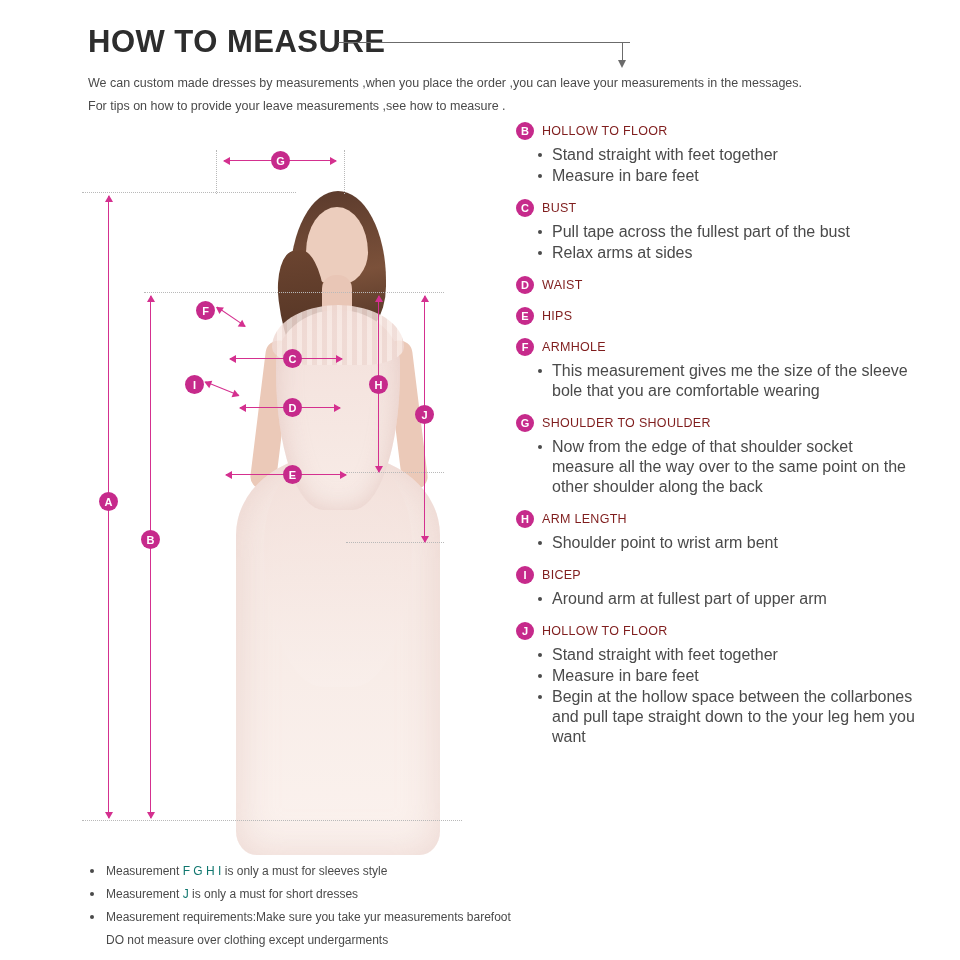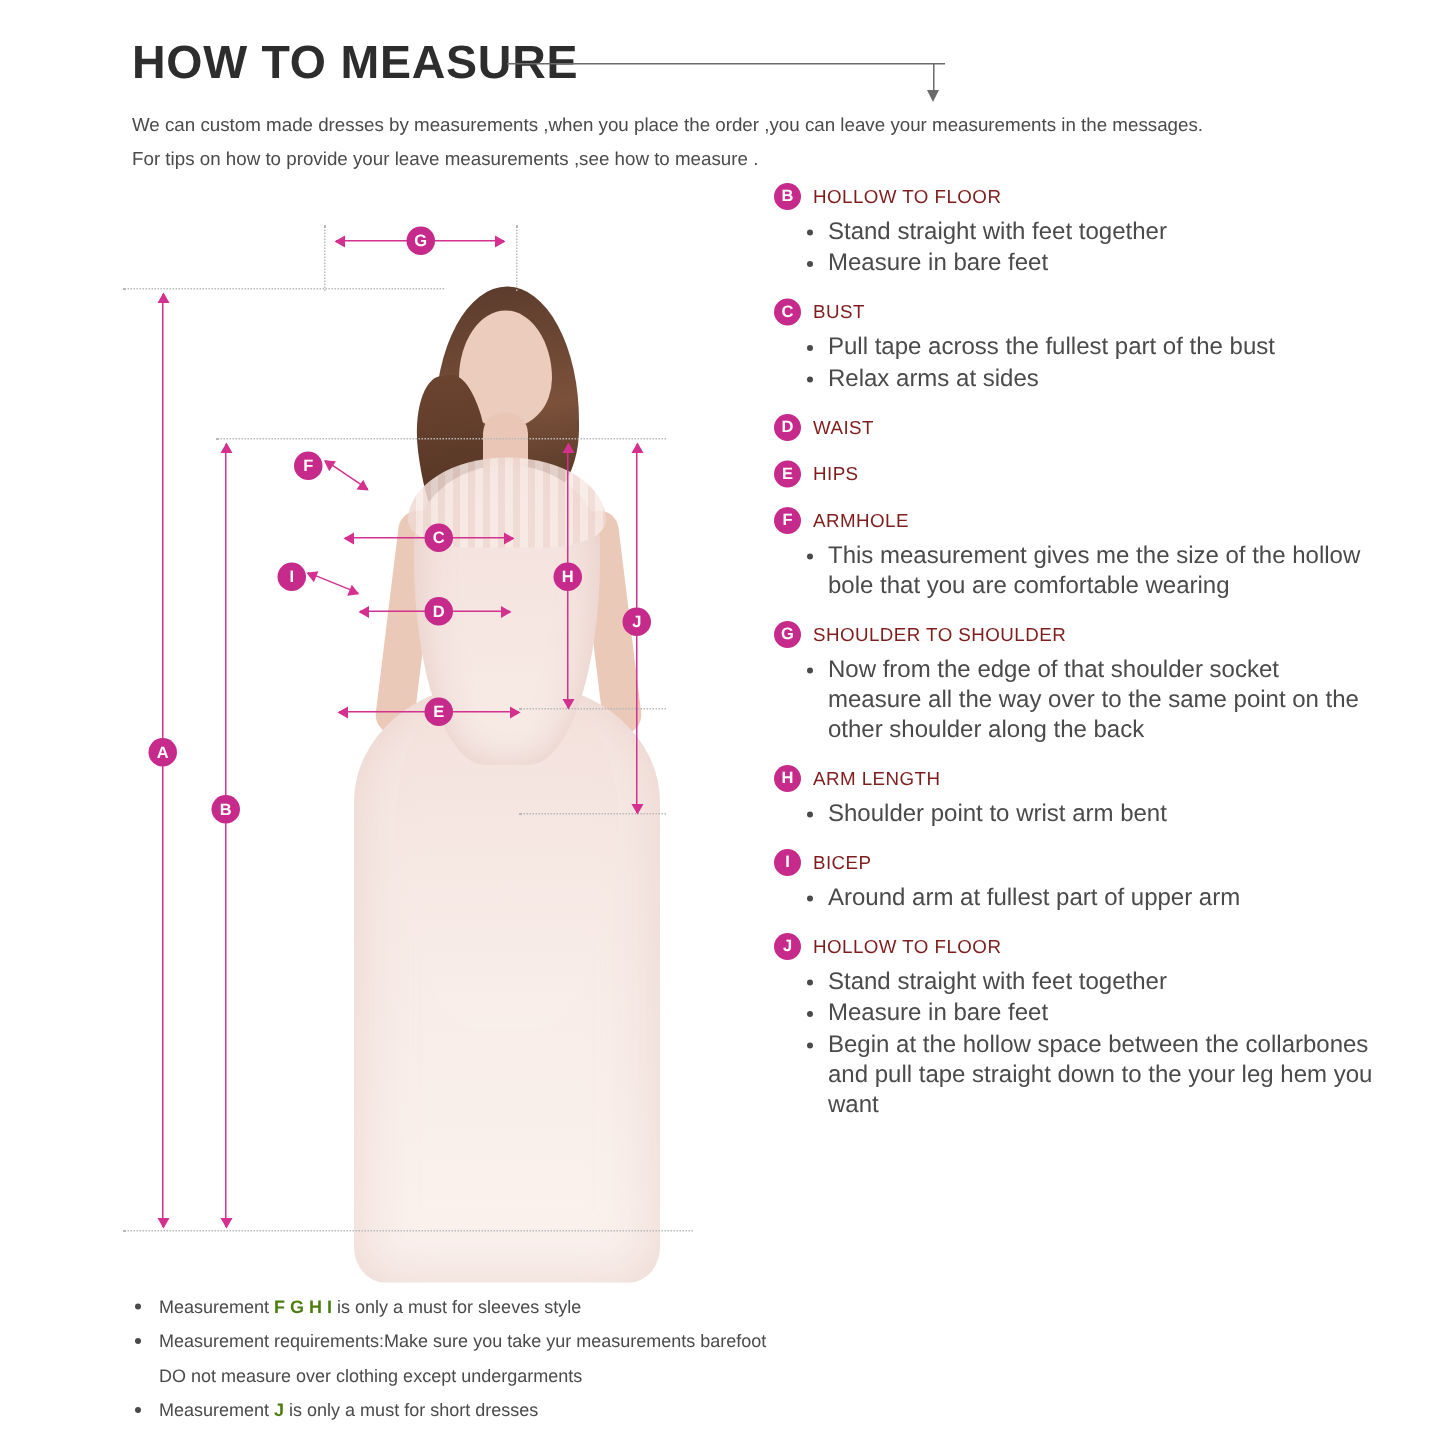--- a/index.html
+++ b/index.html
@@ -147,21 +147,21 @@
   .footer{position:absolute;left:88px;top:860px;width:430px;}
   .footer li{
     position:relative;padding-left:18px;font-size:12px;line-height:23px;color:#4a4a4a;
     list-style:none;
   }
   .footer ul{margin:0;padding:0;}
   .footer li:before{
     content:"";position:absolute;left:2px;top:9px;width:4px;height:4px;
     border-radius:50%;background:#4a4a4a;
   }
-  .hl{color:#4d7c0f;font-weight:700;}
+  .hl{color:#0f766e;font-weight:400;}
 </style>
 </head>
 <body>
 
 <div class="page">
 
   <div class="title">HOW TO MEASURE</div>
   <div class="title-rule"></div>
   <div class="title-arrow"></div>
   <div class="intro">
@@ -259,21 +259,21 @@
         <span class="sec-title">HIPS</span>
       </div>
     </div>
 
     <div class="sec">
       <div class="sec-head">
         <span class="sec-badge">F</span>
         <span class="sec-title">ARMHOLE</span>
       </div>
       <ul>
-        <li>This measurement gives me the size of the hollow bole that you are comfortable wearing</li>
+        <li>This measurement gives me the size of the sleeve bole that you are comfortable wearing</li>
       </ul>
     </div>
 
     <div class="sec">
       <div class="sec-head">
         <span class="sec-badge">G</span>
         <span class="sec-title">SHOULDER TO SHOULDER</span>
       </div>
       <ul>
         <li>Now from the edge of that shoulder socket measure all the way over to the same point on the other shoulder along the back</li>
@@ -313,21 +313,21 @@
     </div>
 
   </div>
 
   <div class="footer">
     <ul>
       <li>
         <span>Measurement </span><span class="hl">F G H I</span><span> is only a must for sleeves style</span>
       </li>
       <li>
-        <span>Measurement requirements:Make sure you take yur measurements barefoot DO not measure over clothing except undergarments</span>
+        <span>Measurement </span><span class="hl">J</span><span> is only a must for short dresses</span>
       </li>
       <li>
-        <span>Measurement </span><span class="hl">J</span><span> is only a must for short dresses</span>
+        <span>Measurement requirements:Make sure you take yur measurements barefoot DO not measure over clothing except undergarments</span>
       </li>
     </ul>
   </div>
 
 </div>
 
 </body></html>

